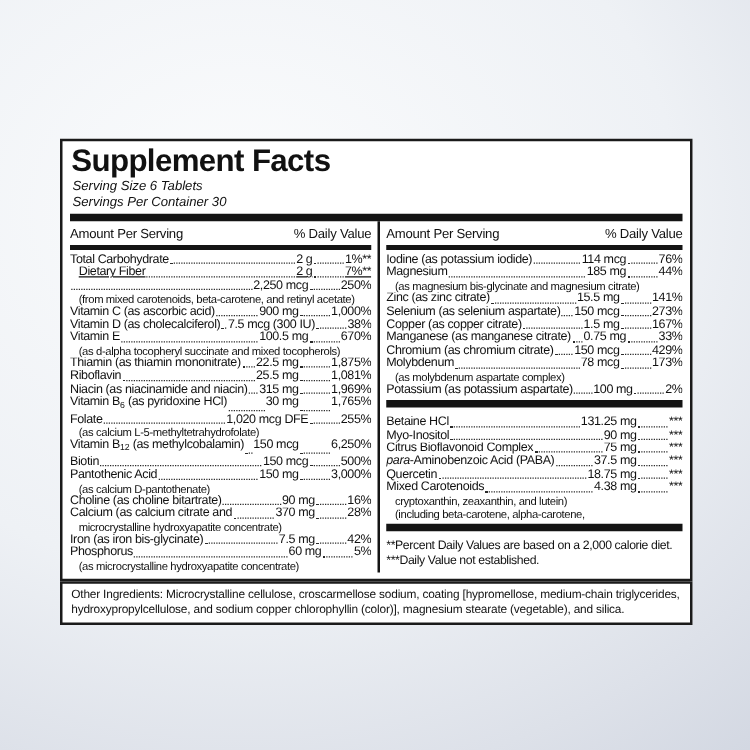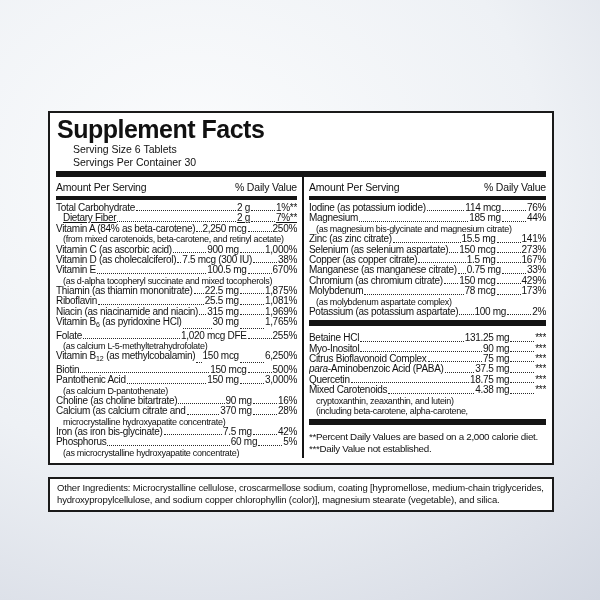--- a/index.html
+++ b/index.html
@@ -8,41 +8,41 @@
   }
   html,body{margin:0;padding:0;background:#d6dae4;}
   .stage{
     position:relative;width:600px;height:600px;overflow:hidden;
     background:radial-gradient(ellipse 130% 110% at 32% 28%, #fbfcfd 0%, #eef1f5 45%, #dde1e9 70%, #c7cdda 100%);
     font-family:"Liberation Sans", sans-serif;color:var(--ink);
   }
   .label-wrap{position:absolute;left:48px;top:111px;width:506px;}
   .main-box{background:var(--panel-bg);border:2px solid #1a1a1a;box-sizing:border-box;padding:3px 6px 5px 6px;}
   .title{font-size:25px;font-weight:bold;letter-spacing:-0.5px;margin:0 0 1px 1px;line-height:26px;}
-  .serving{font-size:10.5px;line-height:12.5px;margin-left:17px;}
+  .serving{font-size:10.5px;line-height:12.5px;margin-left:2px;font-style:italic;}
   .bar-thick{height:6px;background:#141414;margin-top:3px;}
   .cols{display:flex;align-items:stretch;}
   .col{box-sizing:border-box;min-width:0;}
   .col-left{width:248px;border-right:2px solid #141414;padding-right:5px;}
   .col-right{flex:1;padding-left:5px;}
   .col-head{display:flex;justify-content:space-between;font-weight:normal;font-size:10.5px;letter-spacing:-0.2px;padding:4px 0 3px 0;}
   .bar-med{height:4px;background:#141414;}
   .rows{padding-top:3px;}
   .row{display:flex;font-size:10px;line-height:10.4px;letter-spacing:-0.3px;white-space:nowrap;overflow:hidden;}
   .row.indent{padding-left:7px;text-decoration:underline;}
   .nm{flex:0 0 auto;}
   .ld{flex:1 1 6px;min-width:4px;border-bottom:1px dotted #2a2a2a;margin:0 1px 2px 1px;}
   .ld2{flex:0 0 24px;}
   .amt{flex:0 0 auto;}
   .dv{flex:0 0 auto;text-align:right;}
   .sub-note{font-size:9px;line-height:10.3px;letter-spacing:-0.3px;padding-left:7px;white-space:nowrap;overflow:hidden;}
   sub{font-size:7px;vertical-align:-2px;letter-spacing:0;}
   .bar-sec{height:6px;background:#141414;margin:3px 0 4px 0;}
   .footnotes{font-size:9.8px;line-height:11.6px;letter-spacing:-0.3px;padding-top:2px;white-space:nowrap;overflow:hidden;}
-  .other-box{margin-top:12px;background:var(--panel-bg);border:2px solid #1a1a1a;box-sizing:border-box;
+  .other-box{margin-top:0;background:var(--panel-bg);border:2px solid #1a1a1a;box-sizing:border-box;
     padding:3px 7px 5px 7px;font-size:9.5px;line-height:11.6px;letter-spacing:-0.15px;}
 </style>
 </head>
 <body>
 
 <div class="stage">
   <div class="label-wrap">
 
     <div class="main-box">
       <div class="title">Supplement Facts</div>
@@ -67,21 +67,20 @@
                 <span class="dv">1%**</span>
               </div>
               <div class="row indent">
                 <span class="nm">Dietary Fiber</span>
                 <span class="ld"></span>
                 <span class="amt">2 g</span>
                 <span class="ld ld2"></span>
                 <span class="dv">7%**</span>
               </div>
               <div class="row">
-                <span class="nm">Vitamin A (84% as beta-carotene)</span>
                 <span class="ld"></span>
                 <span class="amt">2,250 mcg</span>
                 <span class="ld ld2"></span>
                 <span class="dv">250%</span>
               </div>
               <div class="sub-note">(from mixed carotenoids, beta-carotene, and retinyl acetate)</div>
               <div class="row">
                 <span class="nm">Vitamin C (as ascorbic acid)</span>
                 <span class="ld"></span>
                 <span class="amt">900 mg</span>

